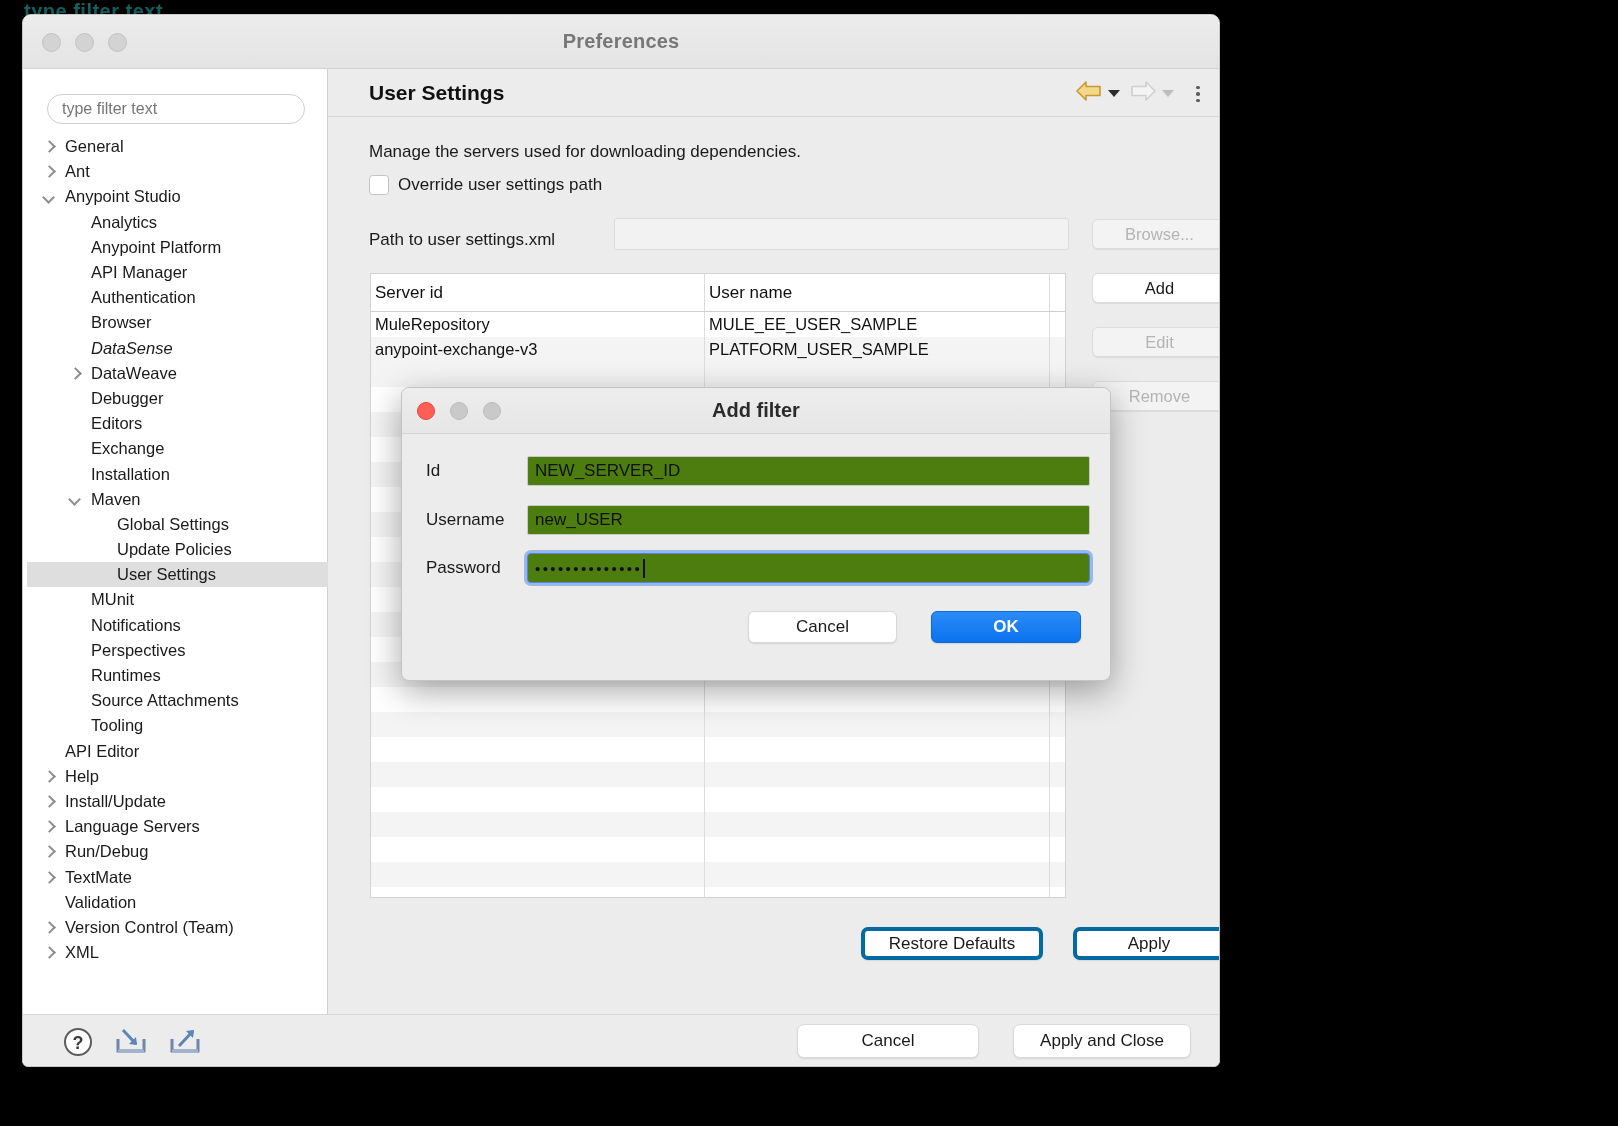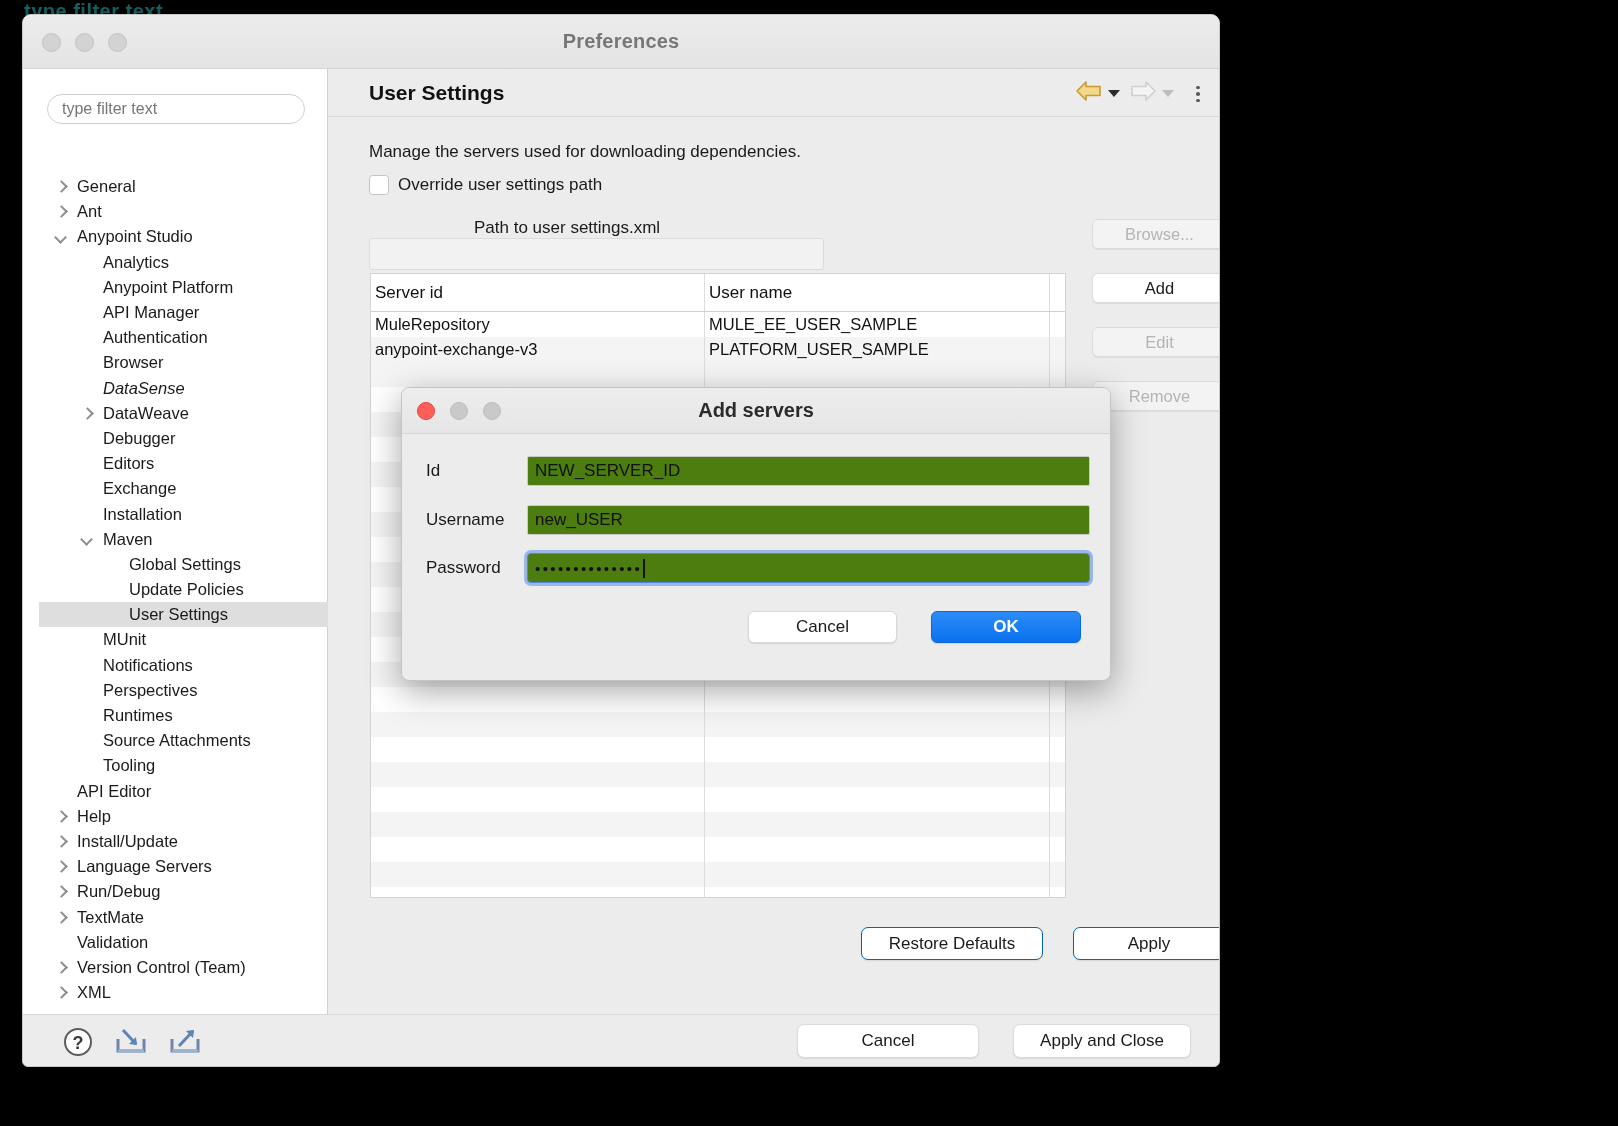--- a/index.html
+++ b/index.html
@@ -89,24 +89,23 @@
     border-radius: 15px;
     background: #fff;
     font-size: 16px;
     color: #8a8a8a;
     padding: 0 14px;
     outline: none;
     font-family: "Liberation Sans", sans-serif;
   }
   #tree {
     position: absolute;
-    left: 16px; top: 65px;
+    left: 4px; top: 65px;
     width: 305px; height: 880px;
     overflow: hidden;
-    margin-top: 40px;
   }
   .tree-row {
     position: relative;
     height: 25.2px;
     display: flex;
     align-items: center;
     font-size: 16.5px;
     color: #1a1a1a;
     white-space: nowrap;
   }
@@ -212,22 +211,21 @@
     border-radius: 3.5px;
     background: #fff;
     margin-right: 9px;
   }
   #override-label { font-size: 17px; color: #1a1a1a; }
 
   #path-row {
     position: absolute;
     left: 41px; top: 100px;
     display: flex;
-    align-items: center;
-    flex-direction: column;
+    align-items: flex-end;
   }
   #path-label { font-size: 17px; color: #1a1a1a; width: 245px; }
   #path-input {
     width: 455px; height: 32px;
     background: #f2f2f2;
     border: 1px solid #dcdcdc;
     border-radius: 3px;
   }
 
   
@@ -284,21 +282,21 @@
   #panel-bottom-btns {
     position: absolute;
     left: 0; top: 795px;
     width: 893px; height: 60px;
   }
   .pbtn {
     position: absolute;
     height: 33px;
     border-radius: 7px;
     background: #ffffff;
-    border: 1px solid #0369a1;
+    border: 4px solid #0369a1;
     box-shadow: 0 1px 1.5px rgba(0,0,0,0.09);
     font-size: 17px;
     color: #1a1a1a;
     display: flex;
     align-items: center;
     justify-content: center;
   }
   #btn-restore { left: 533px; top: 14px; width: 182px; }
   #btn-apply   { left: 745px; top: 14px; width: 152px; }
 
@@ -810,21 +808,21 @@
     <div class="fbtn" id="btn-cancel-footer">Cancel</div>
     <div class="fbtn" id="btn-apply-close">Apply and Close</div>
   </div>
 </div>
 
 <div id="add-server-dialog">
   <div id="dlg-titlebar">
     <div class="dlg-traffic" id="dtl-close"></div>
     <div class="dlg-traffic" id="dtl-min"></div>
     <div class="dlg-traffic" id="dtl-zoom"></div>
-    <div id="dlg-title">Add servers</div>
+    <div id="dlg-title">Add filter</div>
   </div>
 
   <div class="dlg-field-row" id="row-id">
     <div class="dlg-label">Id</div>
     <div class="dlg-input">NEW_SERVER_ID</div>
   </div>
 
   <div class="dlg-field-row" id="row-username">
     <div class="dlg-label">Username</div>
     <div class="dlg-input">new_USER</div>

